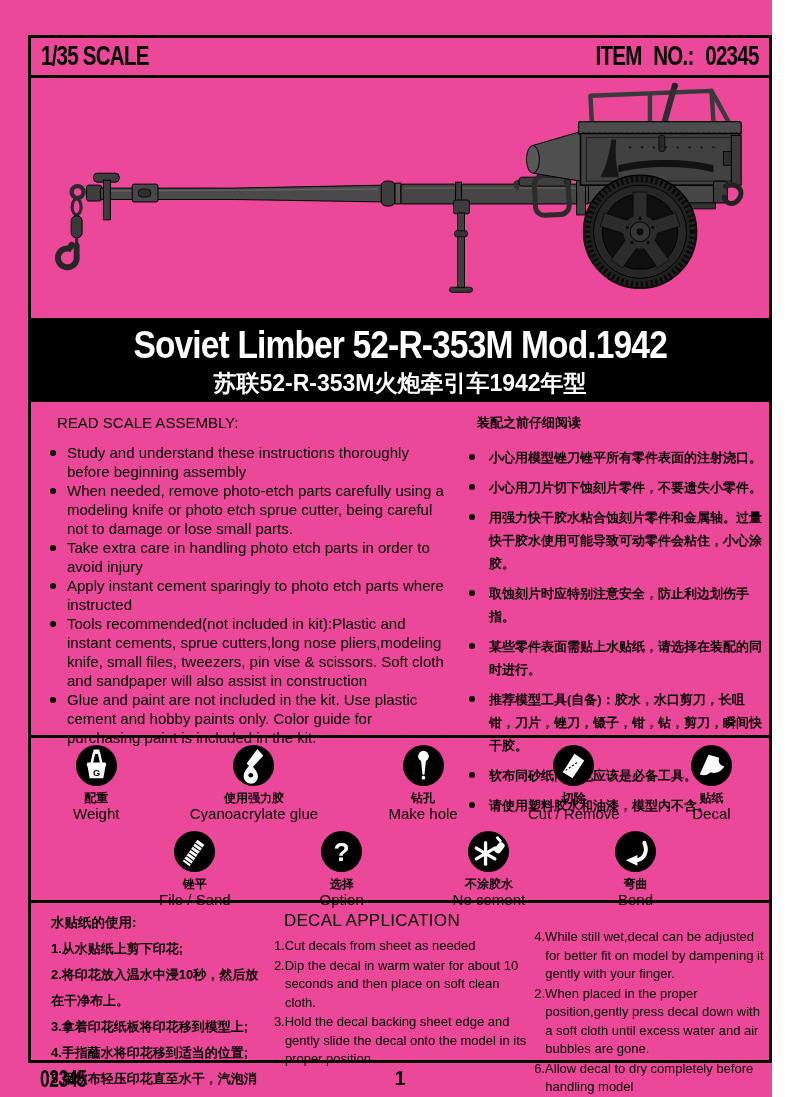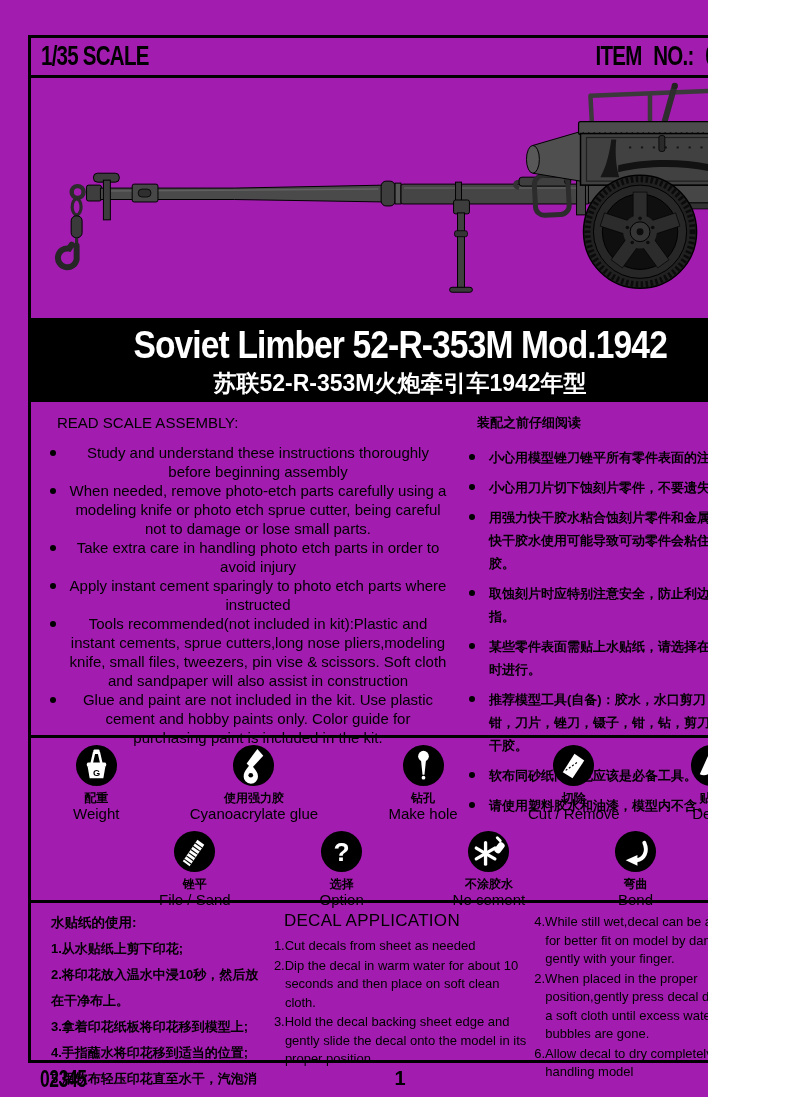--- a/index.html
+++ b/index.html
@@ -1,38 +1,38 @@
 <!DOCTYPE html>
 <html><head>
 <meta charset="utf-8">
 <style>
   html,body{margin:0;padding:0;background:#fff;}
   body{font-family:"Liberation Sans","DejaVu Sans",sans-serif;color:#000;}
-  #page{position:relative;width:708px;height:1097px;background:#a21caf;overflow:hidden;}
+  #page{position:relative;width:772px;height:1097px;background:#ec4899;overflow:hidden;}
   #sheet{position:absolute;left:28px;top:35px;width:744px;height:1028px;border:3px solid #000;box-sizing:border-box;}
   
   .hdr{position:absolute;left:0;top:0;width:100%;height:40px;border-bottom:3px solid #000;display:flex;align-items:center;justify-content:space-between;padding:0 10px;box-sizing:border-box;}
   .hdr-txt{font-size:27px;font-weight:bold;letter-spacing:-1px;white-space:nowrap;}
   .condL{display:inline-block;transform:scaleX(.76);transform-origin:0 50%;}
   .condR{display:inline-block;transform:scaleX(.76);transform-origin:100% 50%;}
   .itemno{word-spacing:9px;}
   
   .art{position:absolute;left:0;top:43px;width:738px;height:237px;}
   
   .banner{position:absolute;left:0;top:280px;width:100%;height:84px;background:#000;color:#fff;text-align:center;overflow:hidden;}
   .banner .t-en{font-size:39px;font-weight:bold;line-height:50px;margin-top:2px;letter-spacing:-1px;}
   .banner .t-en span{display:inline-block;transform:scaleX(.86);transform-origin:50% 50%;white-space:nowrap;}
   .banner .t-zh{font-size:23px;font-weight:bold;line-height:27px;}
   
   .instr{position:absolute;left:0;top:364px;width:100%;height:333px;box-sizing:border-box;display:flex;}
   .col-en{width:418px;padding:12px 0 0 12px;box-sizing:border-box;}
   .col-zh{width:320px;padding:12px 0 0 14px;box-sizing:border-box;}
   .h-en{font-size:15px;margin:0 0 12px 14px;}
   .h-zh{font-size:13px;font-weight:bold;margin:0 0 14px 14px;}
-  .li-en{position:relative;padding-left:24px;font-size:15px;line-height:19px;text-align:center;}
+  .li-en{position:relative;padding-left:24px;font-size:15px;line-height:19px;}
   .li-en::before{content:"";position:absolute;left:7px;top:7px;width:6px;height:6px;border-radius:50%;background:#000;}
   .li-zh{position:relative;padding-left:26px;font-size:13px;font-weight:bold;line-height:23px;margin-bottom:7px;}
   .li-zh::before{content:"";position:absolute;left:6px;top:8px;width:6px;height:6px;border-radius:50%;background:#000;}
   
   .syms{position:absolute;left:0;top:697px;width:100%;height:165px;border-top:3px solid #000;box-sizing:border-box;padding-top:6px;}
   .symrow{display:flex;justify-content:space-between;}
   .symrow1{padding:0 36px 0 42px;}
   .symrow2{padding:0 112px 0 128px;margin-top:8px;}
   .sym{display:flex;flex-direction:column;align-items:center;}
   .sym-c{width:43px;height:43px;}
@@ -40,21 +40,21 @@
   .sym-en{font-size:15px;line-height:17px;}
   
   .decal{position:absolute;left:0;top:862px;width:100%;height:160px;border-top:3px solid #000;box-sizing:border-box;display:flex;padding:6px 0 0 12px;}
   .d-zh{width:228px;}
   .d-zh .dh{font-size:13.5px;font-weight:bold;line-height:27px;padding-left:8px;}
   .d-zh .dli{font-size:13px;font-weight:bold;line-height:26px;padding-left:8px;}
   .d-en1{width:268px;padding-left:6px;box-sizing:border-box;}
   .d-en2{width:240px;padding-left:2px;box-sizing:border-box;}
   .d-en1 .dh{font-size:17px;letter-spacing:.3px;margin:2px 0 6px 10px;}
   .dli-en{font-size:13px;line-height:18.5px;padding-left:11px;text-indent:-11px;margin-bottom:1px;}
-  .d-en2{padding-top:4px;}
+  .d-en2{padding-top:4px;margin-top:15px;}
   
   .ftr-item{position:absolute;left:40px;top:1066px;font-size:23px;font-weight:bold;letter-spacing:-.5px;}
   .ftr-page{position:absolute;left:0;top:1067px;width:800px;text-align:center;font-size:20px;font-weight:bold;}
 </style>
 </head>
 <body>
 
 <div id="page">
   <div id="sheet">
 

